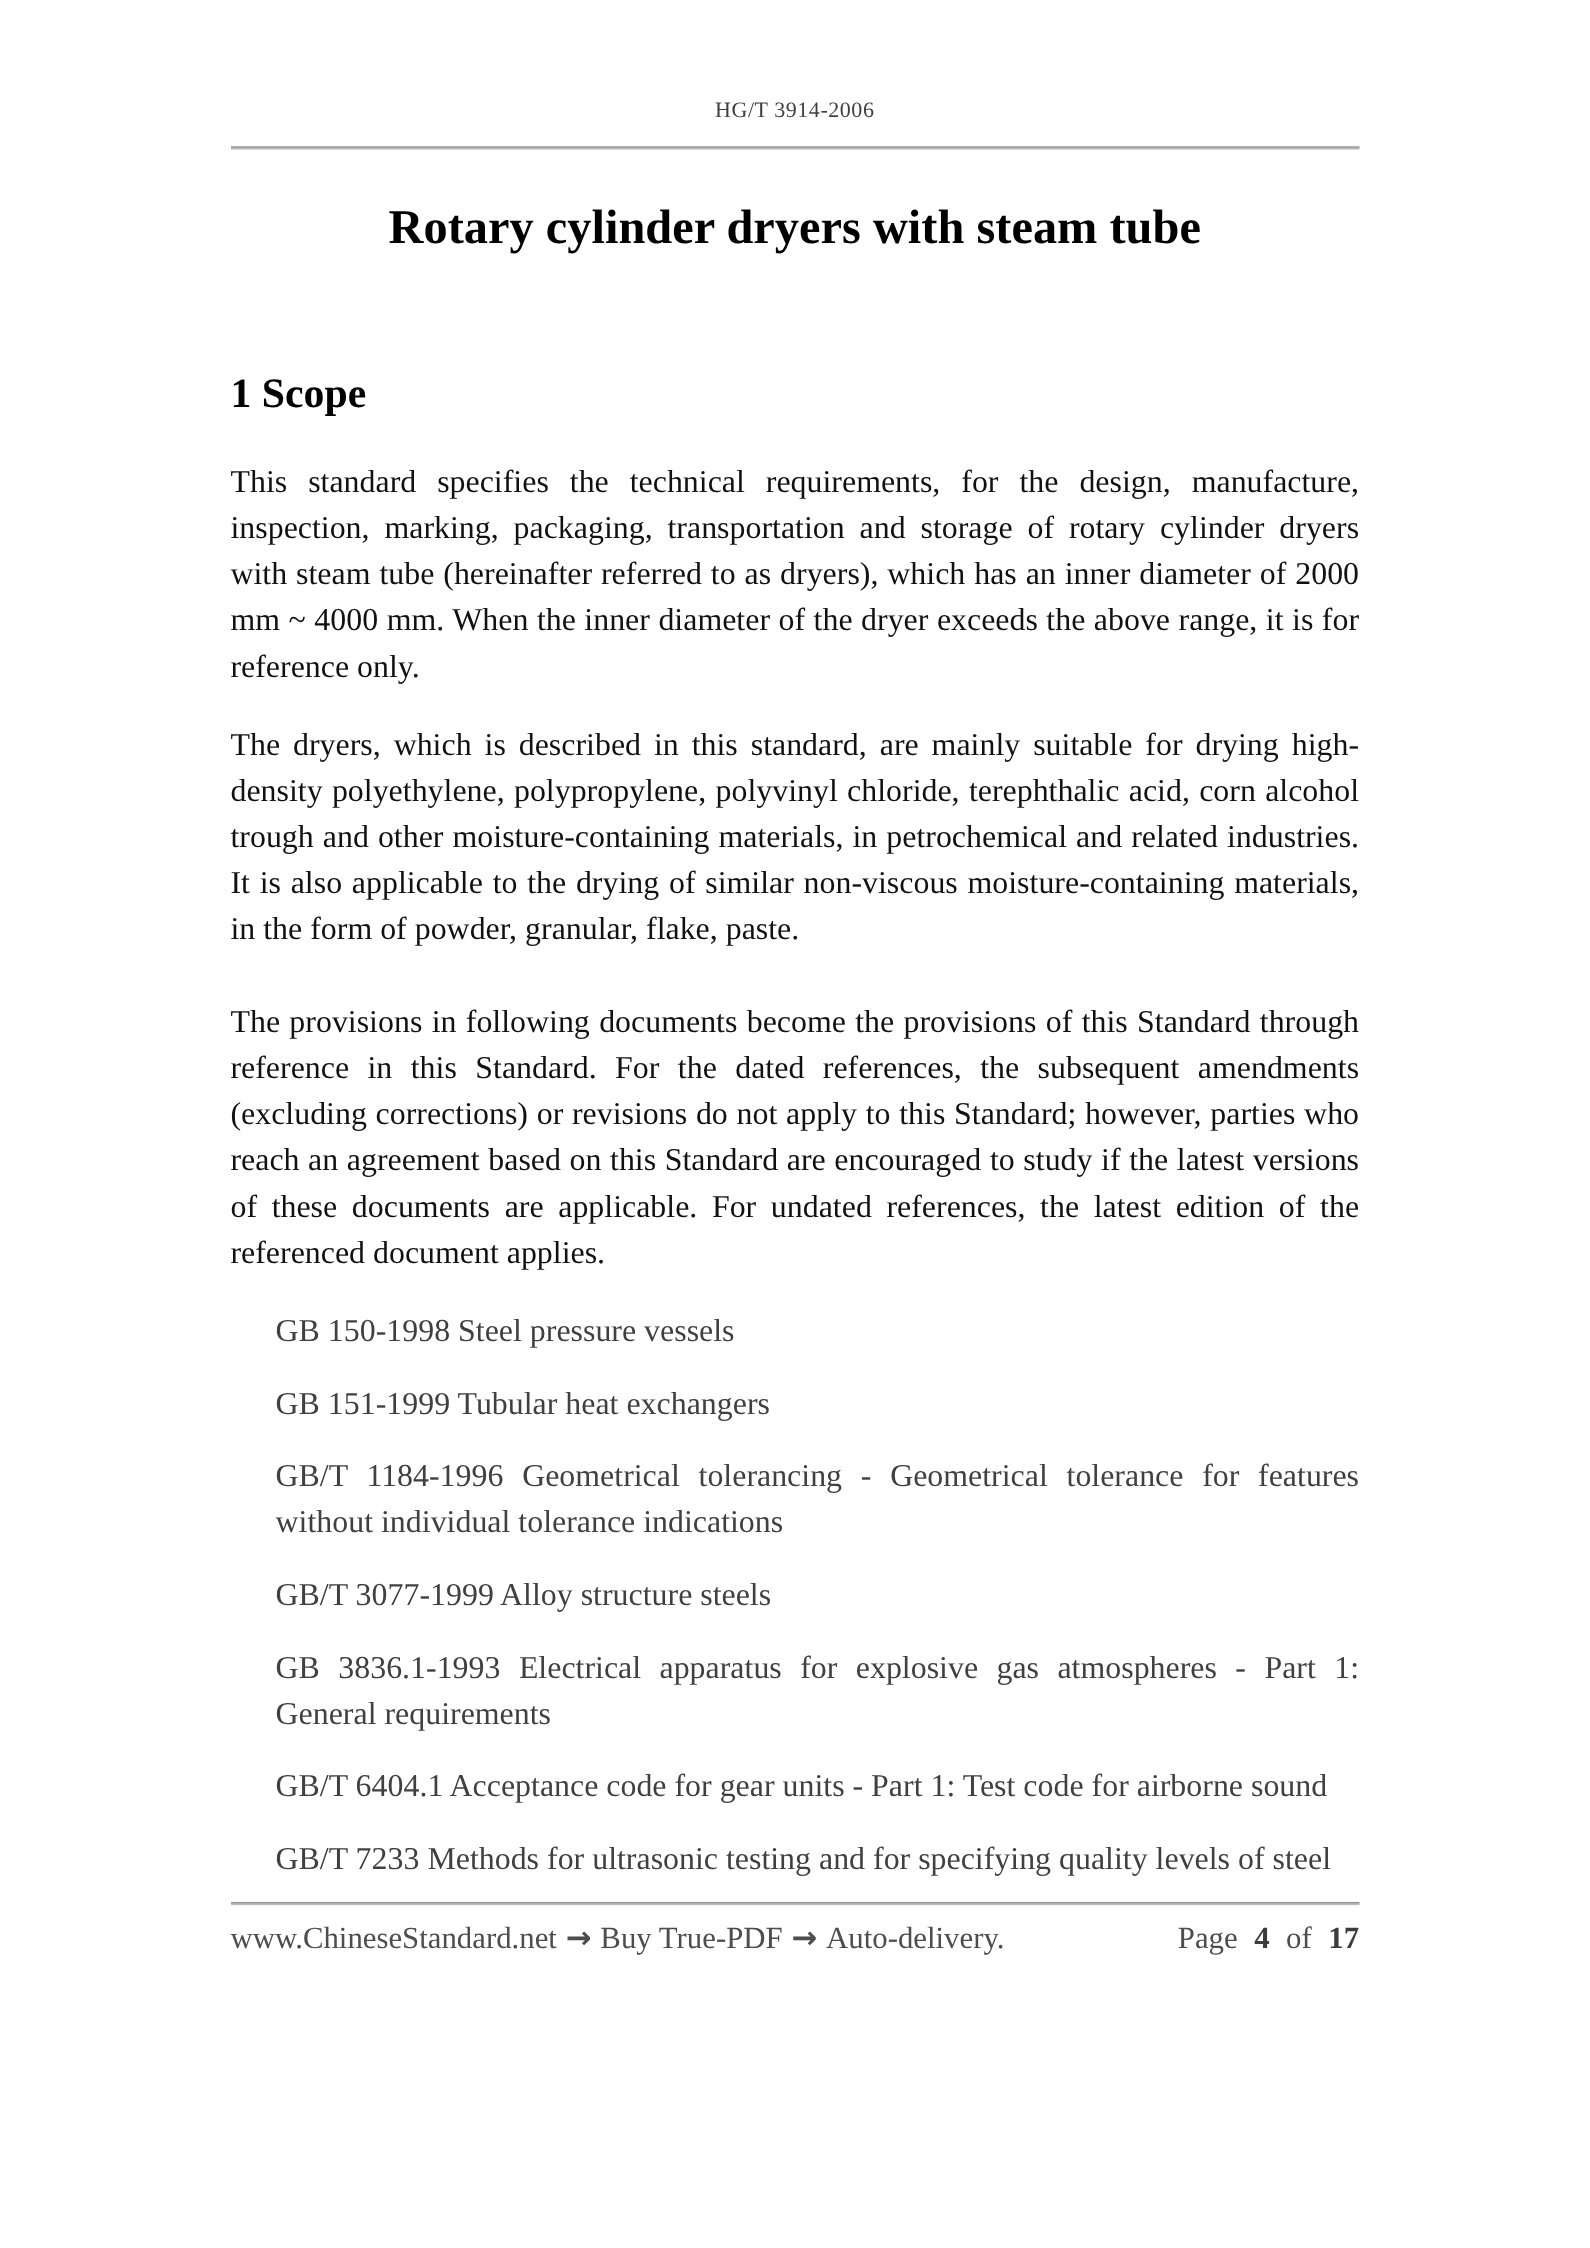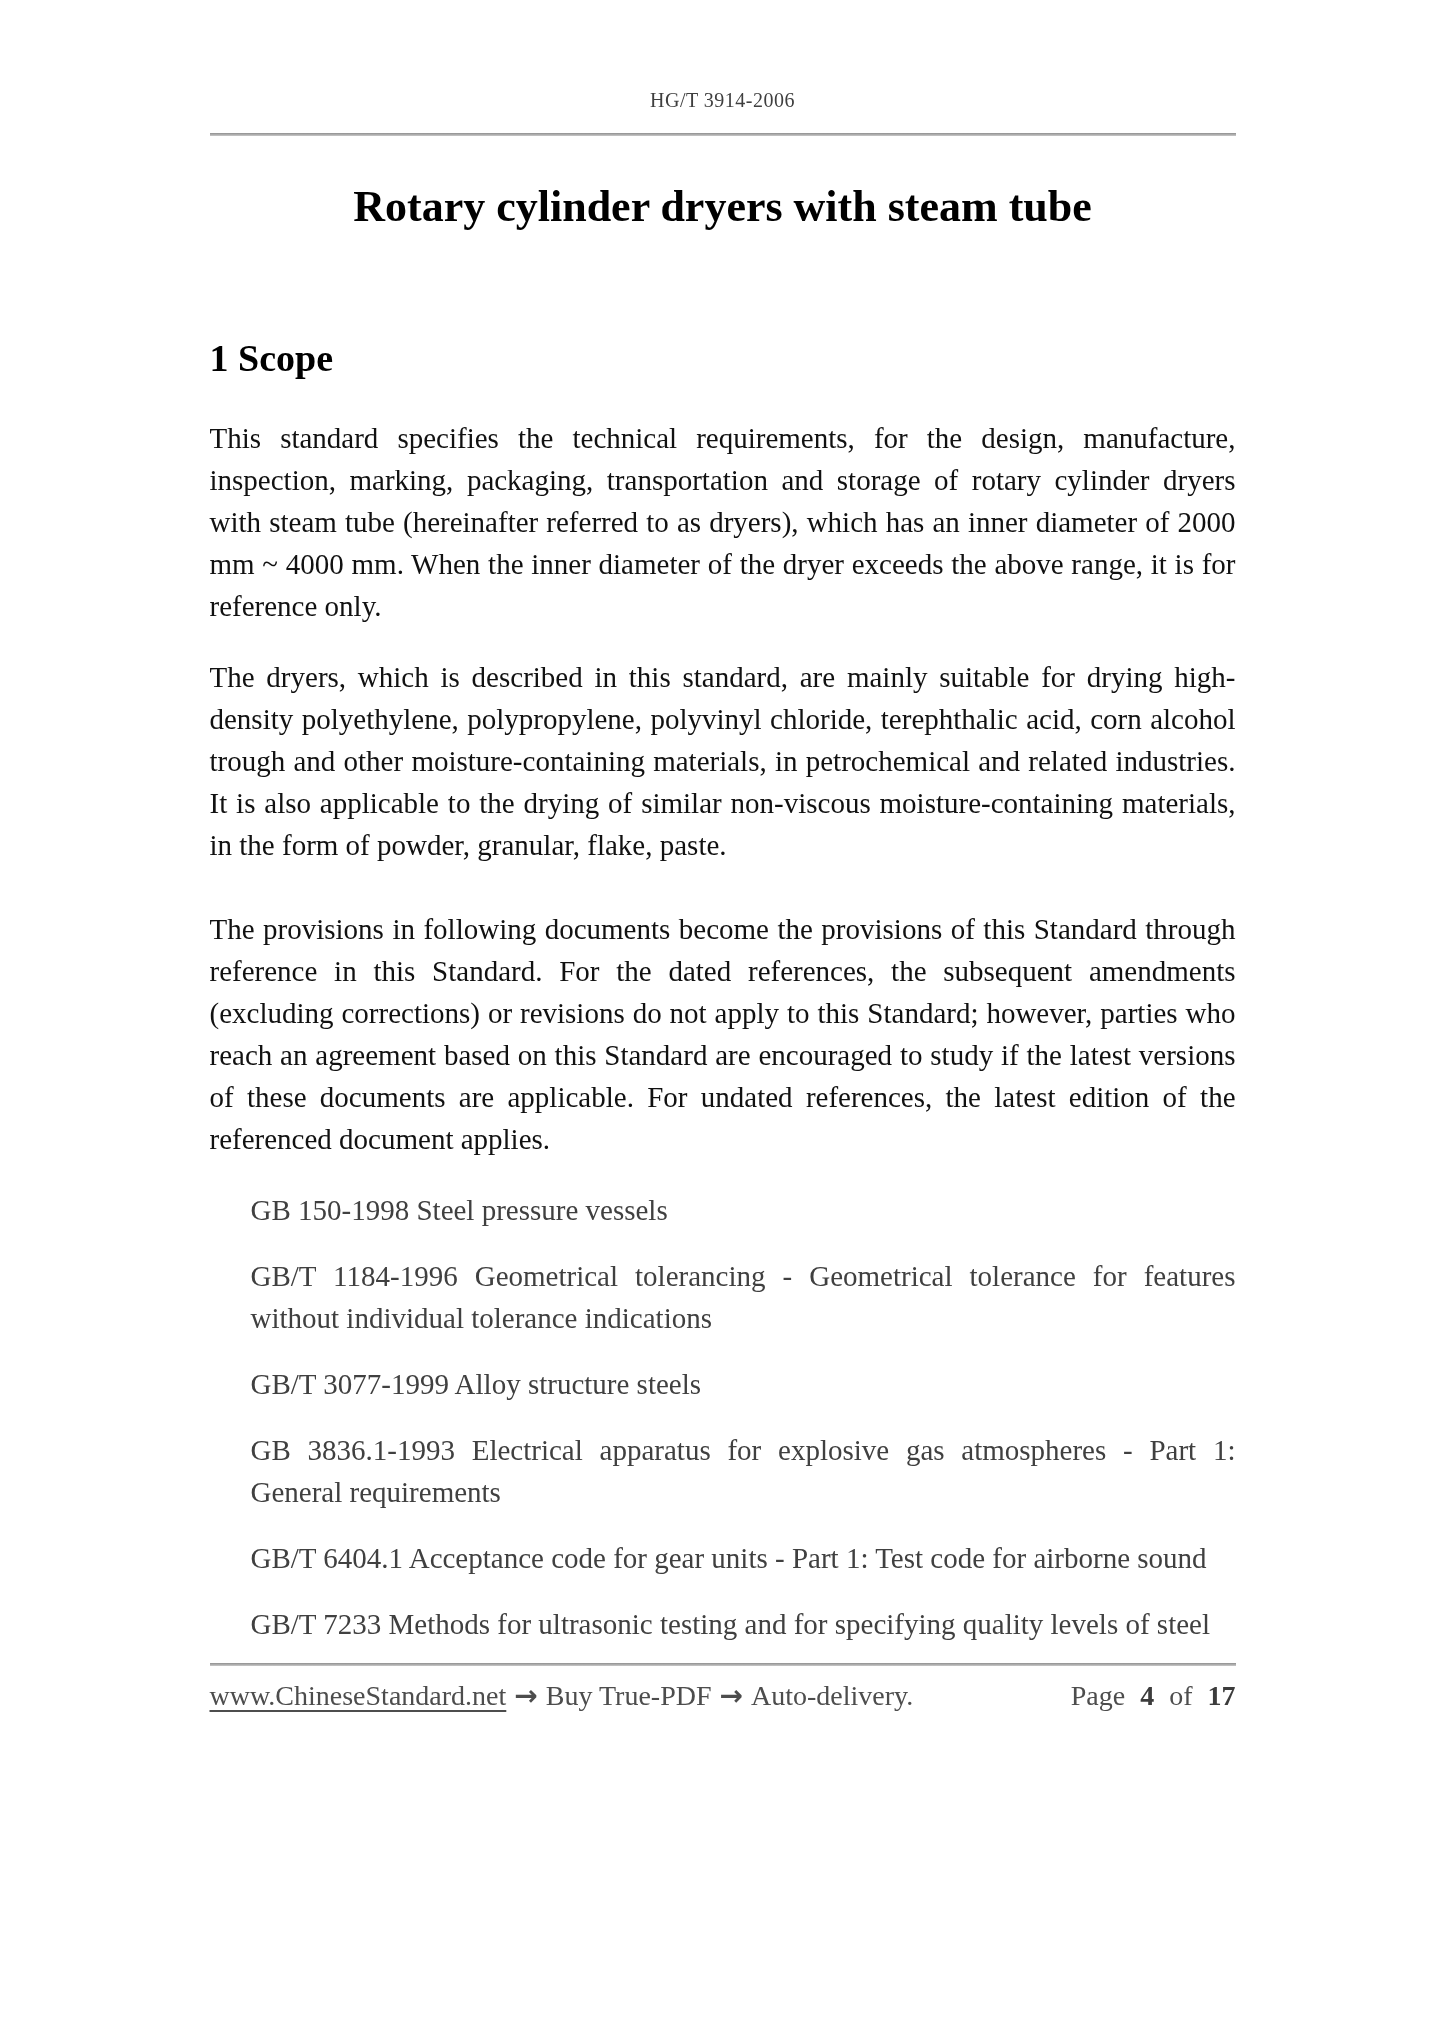--- a/index.html
+++ b/index.html
@@ -77,21 +77,20 @@
     margin-top: 13px;
     display: flex;
     justify-content: space-between;
     align-items: baseline;
     font-size: 28px;
     color: #4d4d4d;
   }
   .footer-left { white-space: nowrap; }
   .site-link {
     color: #4d4d4d;
-    text-decoration: underline;
     text-underline-offset: 5px;
     cursor: pointer;
   }
   .arrow-glyph {
     font-family: "DejaVu Sans", sans-serif;
     font-weight: bold;
     color: #4d4d4d;
     padding: 0 8px;
   }
   .page-indicator { white-space: nowrap; word-spacing: 8px; }
@@ -113,20 +112,21 @@
 
     <p class="body-par par-1">This standard specifies the technical requirements, for the design, manufacture, inspection, marking, packaging, transportation and storage of rotary cylinder dryers with steam tube (hereinafter referred to as dryers), which has an inner diameter of 2000 mm ~ 4000 mm. When the inner diameter of the dryer exceeds the above range, it is for reference only.</p>
 
     <p class="body-par par-2">The dryers, which is described in this standard, are mainly suitable for drying high-density polyethylene, polypropylene, polyvinyl chloride, terephthalic acid, corn alcohol trough and other moisture-containing materials, in petrochemical and related industries. It is also applicable to the drying of similar non-viscous moisture-containing materials, in the form of powder, granular, flake, paste.</p>
 
 
     <p class="body-par par-3">The provisions in following documents become the provisions of this Standard through reference in this Standard. For the dated references, the subsequent amendments (excluding corrections) or revisions do not apply to this Standard; however, parties who reach an agreement based on this Standard are encouraged to study if the latest versions of these documents are applicable. For undated references, the latest edition of the referenced document applies.</p>
 
     <div class="refs">
       <div class="ref-item">GB 150-1998 Steel pressure vessels</div>
+      <div class="ref-item">GB 151-1999 Tubular heat exchangers</div>
       <div class="ref-item">GB/T 1184-1996 Geometrical tolerancing - Geometrical tolerance for features without individual tolerance indications</div>
       <div class="ref-item">GB/T 3077-1999 Alloy structure steels</div>
       <div class="ref-item">GB 3836.1-1993 Electrical apparatus for explosive gas atmospheres - Part 1: General requirements</div>
       <div class="ref-item">GB/T 6404.1 Acceptance code for gear units - Part 1: Test code for airborne sound</div>
       <div class="ref-item">GB/T 7233 Methods for ultrasonic testing and for specifying quality levels of steel</div>
     </div>
 
     <div class="footer-rule"></div>
 
     <div class="footer-row">

